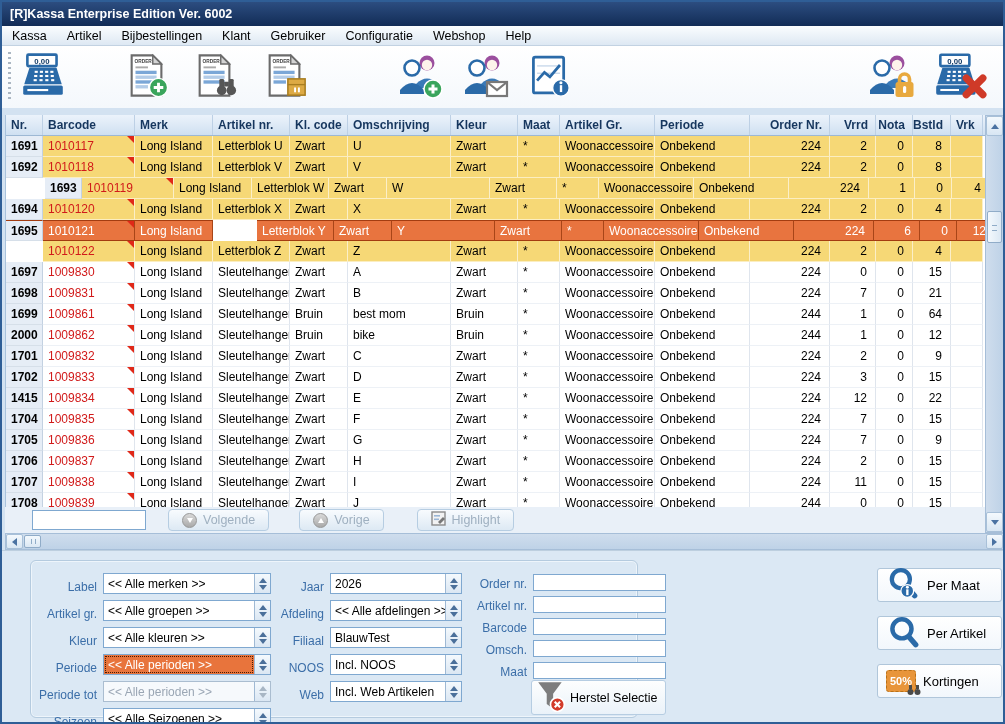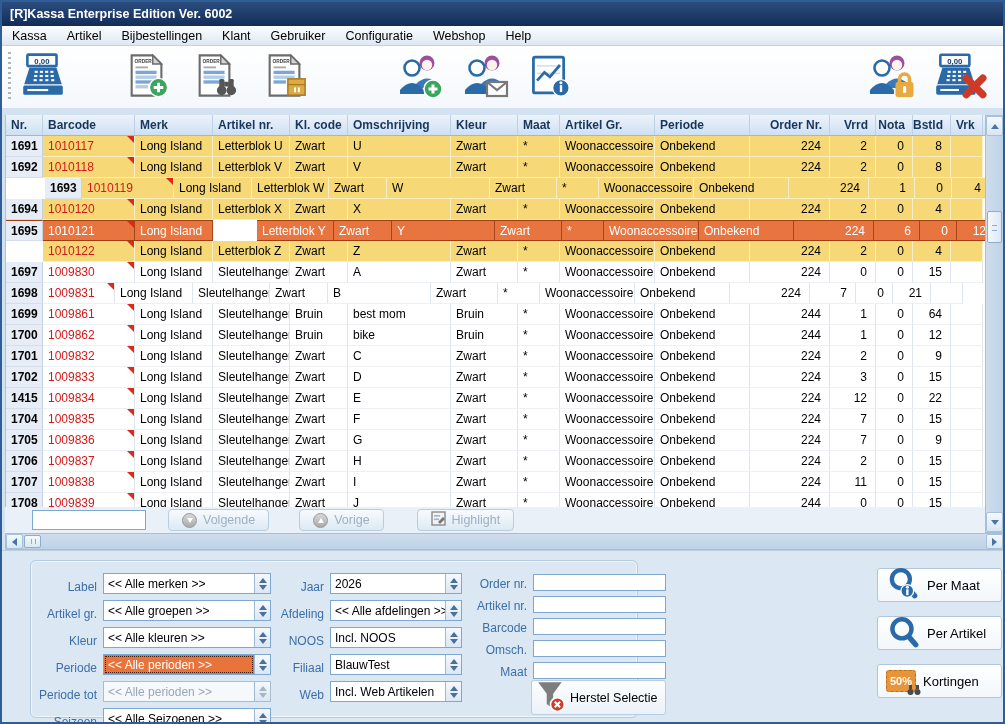--- a/index.html
+++ b/index.html
@@ -445,21 +445,21 @@
           <div class="tcell c8" style="width: 95px;">Woonaccessoires</div>
           <div class="tcell c9" style="width: 95px;">Onbekend</div>
           <div class="tcell c10 ra" style="width: 80px;">224</div>
           <div class="tcell c11 ra" style="width: 46px;">0</div>
           <div class="tcell c12 ra" style="width: 37px;">0</div>
           <div class="tcell c13 ra" style="width: 38px;">15</div>
           <div class="tcell c14" style="width: 32px;"></div>
         </div>
         <div class="trow w">
           <div class="tcell c0" style="width: 37px;">1698</div>
-          <div class="tcell c1" style="width: 72px;">1009831<span class="tri"></span></div>
+          <div class="tcell c1" style="width: 92px;">1009831<span class="tri"></span></div>
           <div class="tcell c2" style="width: 78px;">Long Island</div>
           <div class="tcell c3" style="width: 77px;">Sleutelhanger B</div>
           <div class="tcell c4" style="width: 58px;">Zwart</div>
           <div class="tcell c5" style="width: 103px;">B</div>
           <div class="tcell c6" style="width: 67px;">Zwart</div>
           <div class="tcell c7" style="width: 42px;">*</div>
           <div class="tcell c8" style="width: 95px;">Woonaccessoires</div>
           <div class="tcell c9" style="width: 95px;">Onbekend</div>
           <div class="tcell c10 ra" style="width: 80px;">224</div>
           <div class="tcell c11 ra" style="width: 46px;">7</div>
@@ -478,21 +478,21 @@
           <div class="tcell c7" style="width: 42px;">*</div>
           <div class="tcell c8" style="width: 95px;">Woonaccessoires</div>
           <div class="tcell c9" style="width: 95px;">Onbekend</div>
           <div class="tcell c10 ra" style="width: 80px;">244</div>
           <div class="tcell c11 ra" style="width: 46px;">1</div>
           <div class="tcell c12 ra" style="width: 37px;">0</div>
           <div class="tcell c13 ra" style="width: 38px;">64</div>
           <div class="tcell c14" style="width: 32px;"></div>
         </div>
         <div class="trow w">
-          <div class="tcell c0" style="width: 37px;">1700</div>
+          <div class="tcell c0" style="width: 37px;">2000</div>
           <div class="tcell c1" style="width: 92px;">1009862<span class="tri"></span></div>
           <div class="tcell c2" style="width: 78px;">Long Island</div>
           <div class="tcell c3" style="width: 77px;">Sleutelhanger</div>
           <div class="tcell c4" style="width: 58px;">Bruin</div>
           <div class="tcell c5" style="width: 103px;">bike</div>
           <div class="tcell c6" style="width: 67px;">Bruin</div>
           <div class="tcell c7" style="width: 42px;">*</div>
           <div class="tcell c8" style="width: 95px;">Woonaccessoires</div>
           <div class="tcell c9" style="width: 95px;">Onbekend</div>
           <div class="tcell c10 ra" style="width: 80px;">244</div>
@@ -766,33 +766,33 @@
             <div class="flab" style="width: 48px;">Afdeling</div>
             <div class="spin" style="width: 132px;">
               <div class="sval">&lt;&lt; Alle afdelingen &gt;&gt;</div>
               <div class="spbtn">
                 <i class="ua"></i>
                 <i class="da"></i>
               </div>
             </div>
           </div>
           <div class="frow">
+            <div class="flab" style="width: 48px;">Filiaal</div>
+            <div class="spin" style="width: 132px;">
+              <div class="sval">BlauwTest</div>
+              <div class="spbtn">
+                <i class="ua"></i>
+                <i class="da"></i>
+              </div>
+            </div>
+          </div>
+          <div class="frow">
             <div class="flab" style="width: 48px;">NOOS</div>
             <div class="spin" style="width: 132px;">
               <div class="sval">Incl. NOOS</div>
-              <div class="spbtn">
-                <i class="ua"></i>
-                <i class="da"></i>
-              </div>
-            </div>
-          </div>
-          <div class="frow">
-            <div class="flab" style="width: 48px;">Filiaal</div>
-            <div class="spin" style="width: 132px;">
-              <div class="sval">BlauwTest</div>
               <div class="spbtn">
                 <i class="ua"></i>
                 <i class="da"></i>
               </div>
             </div>
           </div>
           <div class="frow">
             <div class="flab" style="width: 48px;">Web</div>
             <div class="spin" style="width: 132px;">
               <div class="sval">Incl. Web Artikelen</div>

